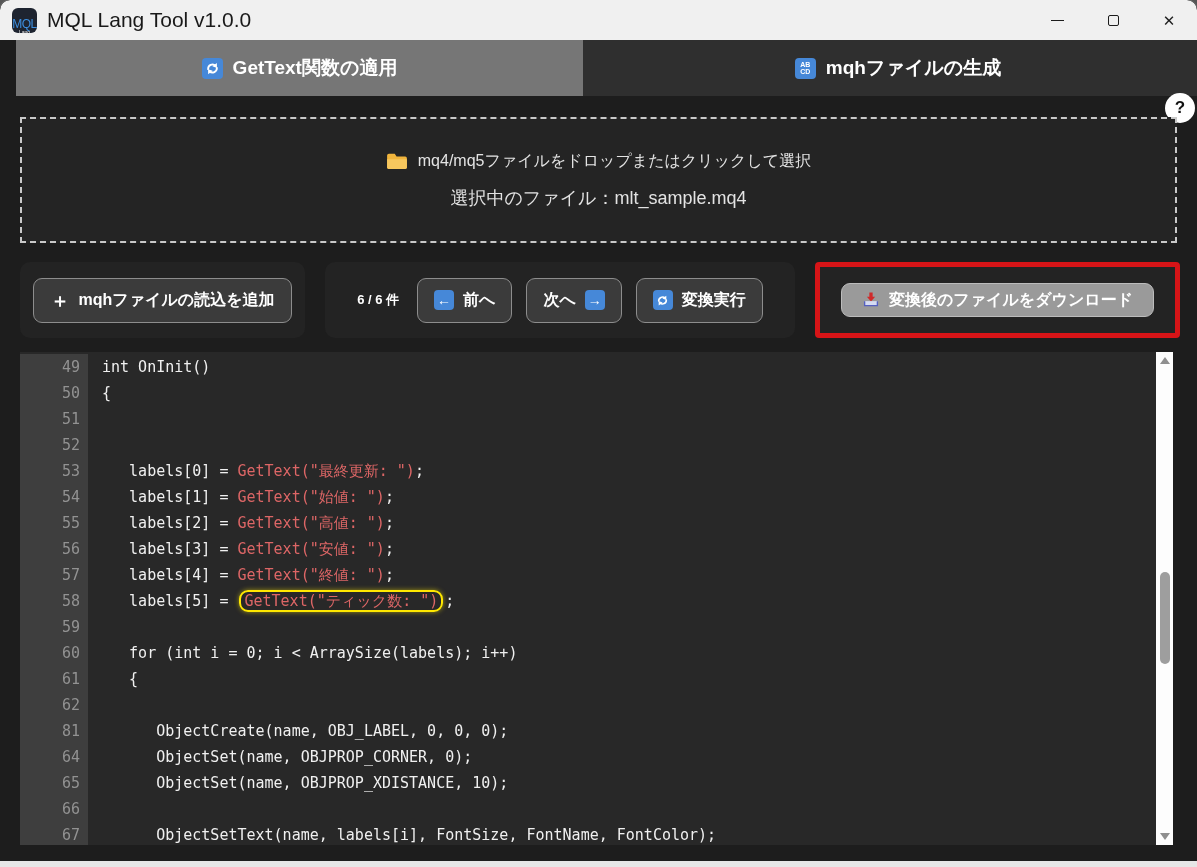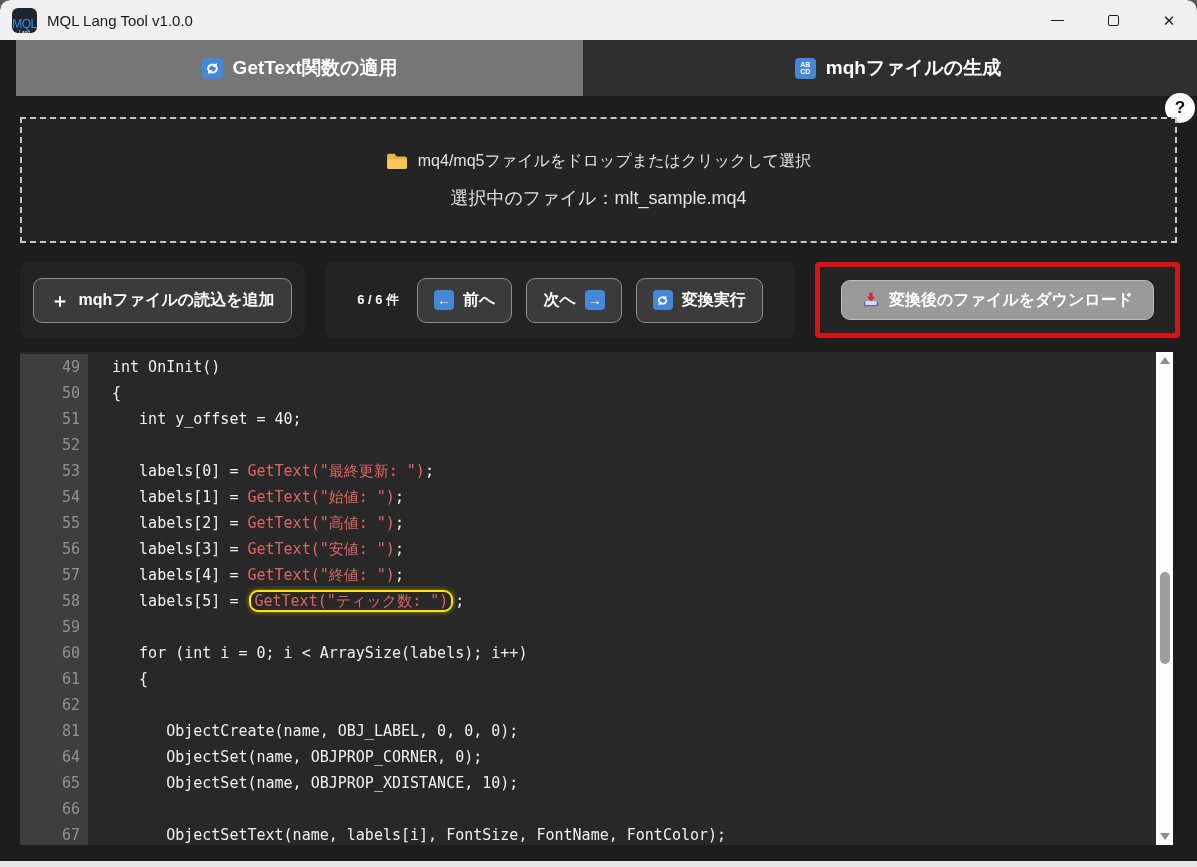--- a/index.html
+++ b/index.html
@@ -20,21 +20,21 @@
   .titlebar{
     position:absolute;left:0;top:0;width:100%;height:40px;background:#f0f0f0;
     display:flex;align-items:center;border-radius:10px 10px 0 0;
   }
   .app-logo{
     width:25px;height:25px;margin-left:12px;background:#1e2430;border-radius:6px;
     display:flex;flex-direction:column;align-items:center;justify-content:center;line-height:1;
   }
   .app-logo .l1{color:#3d8fe0;font-weight:normal;font-size:12px;letter-spacing:-0.5px;margin-top:12px;}
   .app-logo .l2{color:#e8e8e8;font-size:5px;}
-  .title-text{margin-left:10px;font-size:15px;color:#191919;}
+  .title-text{margin-left:10px;font-size:21px;color:#191919;}
   .win-controls{margin-left:auto;display:flex;height:100%;}
   .win-btn{width:56px;height:100%;display:flex;align-items:center;justify-content:center;color:#1c1c1c;cursor:default;}
   .glyph-min{display:block;width:13px;height:0;border-top:1.6px solid #1c1c1c;}
   .glyph-max{display:block;width:11px;height:11px;border:1.5px solid #1c1c1c;border-radius:2px;}
   .glyph-close{font-size:15px;line-height:1;}
   
   .tabbar{position:absolute;left:16px;top:40px;width:100%;height:56px;background:#2f2f2f;display:flex;}
   .tab{display:flex;align-items:center;justify-content:center;gap:10px;color:#fff;font-size:19px;font-weight:bold;}
   .tab-active{flex:0 0 567px;background:#767676;}
   .tab-inactive{flex:1;background:transparent;}
@@ -61,38 +61,38 @@
   .controls{position:absolute;left:20px;top:262px;width:1160px;height:76px;display:flex;gap:20px;}
   .panel{background:#232323;border-radius:10px;height:76px;display:flex;align-items:center;justify-content:center;gap:14px;}
   .panel-add{flex:0 0 285px;}
   .panel-nav{flex:0 0 470px;}
   .red-frame{flex:1;border:5px solid var(--alert-red);border-radius:4px;background:#232323;display:flex;align-items:center;justify-content:center;}
   .btn{
     background:#3b3b3b;border:1px solid #8d8d8d;border-radius:9px;color:#fff;
     font-weight:bold;font-size:16px;padding:0 16px;height:45px;
     display:flex;align-items:center;gap:9px;cursor:pointer;font-family:inherit;
   }
-  .btn-download{background:#9a9a9a;border-color:#bcbcbc;height:40px;padding:0 20px;}
+  .btn-download{background:#9a9a9a;border-color:#bcbcbc;height:34px;padding:0 20px;}
   .plus-glyph{font-size:19px;font-weight:bold;line-height:1;}
   .counter{color:#fff;font-size:13px;font-weight:bold;margin-right:4px;}
   .mini-sq{
     width:20px;height:20px;border-radius:4px;background:var(--accent-blue);color:#fff;
     display:flex;align-items:center;justify-content:center;font-size:14px;font-weight:bold;flex:0 0 auto;
   }
   .dl-icon svg{display:block;}
   
   .editor{
     position:absolute;left:20px;top:352px;width:1153px;height:493px;background:#282828;
     display:flex;overflow:hidden;
   }
   .code-area{flex:1;display:flex;flex-direction:column;padding-top:2px;
     font-family:"DejaVu Sans Mono","Liberation Mono",monospace;font-size:15px;}
   .code-row{display:flex;height:26px;line-height:26px;white-space:pre;}
   .gutter-num{flex:0 0 68px;background:#3e3e3e;color:#929292;text-align:right;padding-right:8px;}
-  .code-text{padding-left:24px;color:#f0f0f0;}
+  .code-text{padding-left:6px;color:#f0f0f0;margin-left:8px;}
   .tok-gettext{color:var(--gettext-red);}
   .tok-highlight{
     border:2px solid var(--highlight-yellow);border-radius:9px;padding:0 3px;margin:0 2px;
     box-shadow:0 0 5px rgba(255,232,0,.55);
   }
   
   .scrollbar{flex:0 0 17px;background:#fdfdfd;display:flex;flex-direction:column;align-items:center;position:relative;}
   .sb-arrow{width:17px;height:17px;display:flex;align-items:center;justify-content:center;}
   .sb-arrow-down{position:absolute;bottom:0;}
   .tri-up{width:0;height:0;border-left:5px solid transparent;border-right:5px solid transparent;border-bottom:7px solid #8f8f8f;}
@@ -211,21 +211,21 @@
         <span>変換後のファイルをダウンロード</span>
       </button>
     </div>
 
   </div>
 
   <div class="editor">
     <div class="code-area">
         <div class="code-row"><span class="gutter-num">49</span><span class="code-text"><span>int OnInit()</span></span></div>
         <div class="code-row"><span class="gutter-num">50</span><span class="code-text"><span>{</span></span></div>
-        <div class="code-row"><span class="gutter-num">51</span><span class="code-text"><span>   int y_offset = 40;</span></span></div>
+        <div class="code-row"><span class="gutter-num">51</span></div>
         <div class="code-row"><span class="gutter-num">52</span><span class="code-text"><span></span></span></div>
         <div class="code-row"><span class="gutter-num">53</span><span class="code-text"><span>   labels[0] = </span><span class="tok-gettext">GetText("最終更新: ")</span><span>;</span></span></div>
         <div class="code-row"><span class="gutter-num">54</span><span class="code-text"><span>   labels[1] = </span><span class="tok-gettext">GetText("始値: ")</span><span>;</span></span></div>
         <div class="code-row"><span class="gutter-num">55</span><span class="code-text"><span>   labels[2] = </span><span class="tok-gettext">GetText("高値: ")</span><span>;</span></span></div>
         <div class="code-row"><span class="gutter-num">56</span><span class="code-text"><span>   labels[3] = </span><span class="tok-gettext">GetText("安値: ")</span><span>;</span></span></div>
         <div class="code-row"><span class="gutter-num">57</span><span class="code-text"><span>   labels[4] = </span><span class="tok-gettext">GetText("終値: ")</span><span>;</span></span></div>
         <div class="code-row"><span class="gutter-num">58</span><span class="code-text"><span>   labels[5] = </span><span class="tok-gettext tok-highlight">GetText("ティック数: ")</span><span>;</span></span></div>
         <div class="code-row"><span class="gutter-num">59</span><span class="code-text"><span></span></span></div>
         <div class="code-row"><span class="gutter-num">60</span><span class="code-text"><span>   for (int i = 0; i &lt; ArraySize(labels); i++)</span></span></div>
         <div class="code-row"><span class="gutter-num">61</span><span class="code-text"><span>   {</span></span></div>

